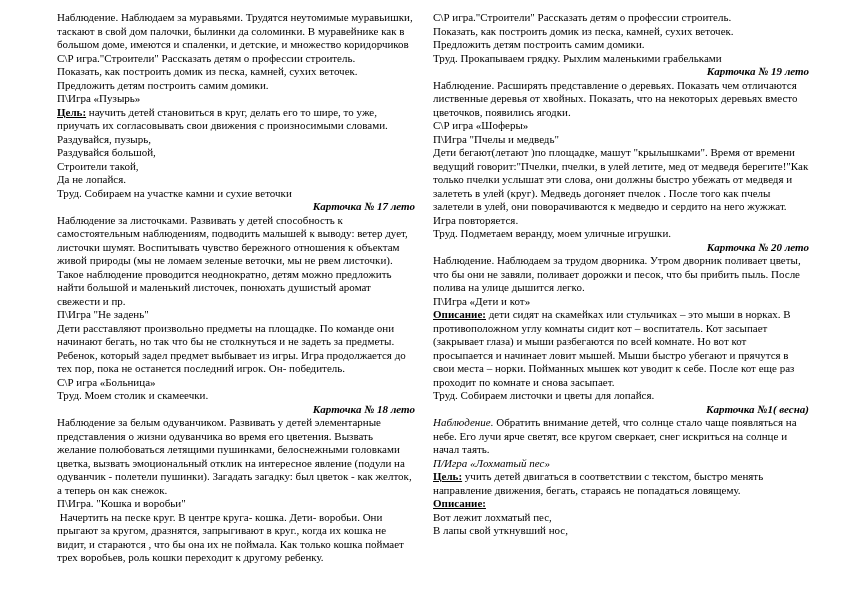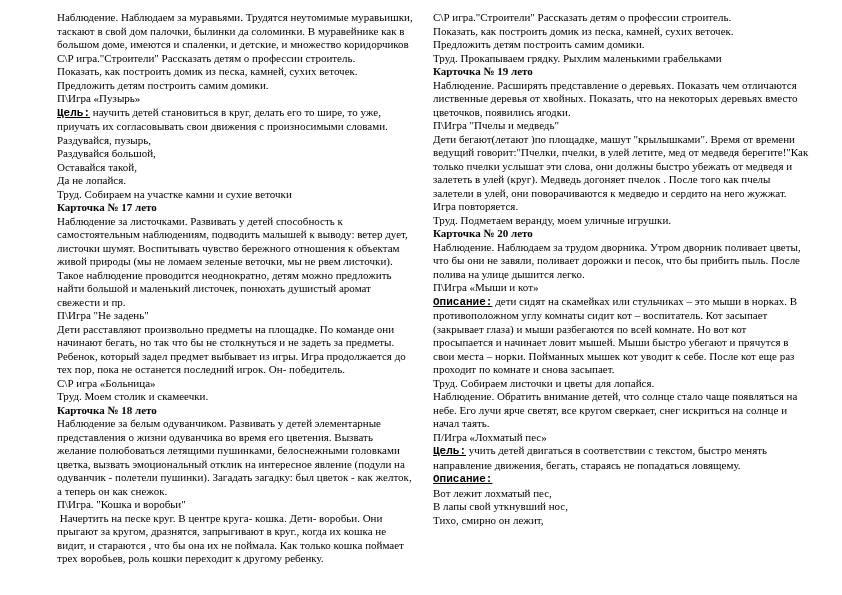--- a/index.html
+++ b/index.html
@@ -27,69 +27,71 @@
   .col-left  { left: 57px;  width: 358px; }
   .col-right { left: 433px; width: 376px; }
   .para {
     margin: 0;
     padding: 0;
     white-space: pre-wrap;
     text-align: left;
   }
   .heading {
     font-weight: bold;
-    text-align: left;
+    text-align: right;
+    font-style: italic;
   }
-  .b { font-weight: bold; font-family: Liberation Mono, monospace; }
+  .b { font-weight: bold; }
   .u { text-decoration: underline; }
-  .i { }
+  .i { font-style: italic; }
 </style>
 </head>
 <body>
 
 <div class="page">
   <div class="col col-left">
       <p class="para"><span>Наблюдение. Наблюдаем за муравьями. Трудятся неутомимые муравьишки, таскают в свой дом палочки, былинки да соломинки. В муравейнике как в большом доме, имеются и спаленки, и детские, и множество коридорчиков</span></p>
       <p class="para"><span>С\Р игра."Строители" Рассказать детям о профессии строитель.</span></p>
       <p class="para"><span>Показать, как построить домик из песка, камней, сухих веточек.</span></p>
       <p class="para"><span>Предложить детям построить самим домики.</span></p>
       <p class="para"><span>П\Игра «Пузырь»</span></p>
       <p class="para"><span class="b u">Цель:</span><span> научить детей становиться в круг, делать его то шире, то уже, приучать их согласовывать свои движения с произносимыми словами.</span></p>
       <p class="para"><span>Раздувайся, пузырь,</span></p>
       <p class="para"><span>Раздувайся большой,</span></p>
-      <p class="para"><span>Оставайся такой,</span></p>
+      <p class="para"><span>Строители такой,</span></p>
       <p class="para"><span>Да не лопайся.</span></p>
       <p class="para"><span>Труд. Собираем на участке камни и сухие веточки</span></p>
       <p class="para heading"><span>Карточка № 17 лето</span></p>
       <p class="para"><span>Наблюдение за листочками. Развивать у детей способность к самостоятельным наблюдениям, подводить малышей к выводу: ветер дует, листочки шумят. Воспитывать чувство бережного отношения к объектам живой природы (мы не ломаем зеленые веточки, мы не рвем листочки). Такое наблюдение проводится неоднократно, детям можно предложить найти большой и маленький листочек, понюхать душистый аромат свежести и пр.</span></p>
       <p class="para"><span>П\Игра "Не задень"</span></p>
       <p class="para"><span>Дети расставляют произвольно предметы на площадке. По команде они начинают бегать, но так что бы не столкнуться и не задеть за предметы. Ребенок, который задел предмет выбывает из игры. Игра продолжается до тех пор, пока не останется последний игрок. Он- победитель.</span></p>
       <p class="para"><span>С\Р игра «Больница»</span></p>
       <p class="para"><span>Труд. Моем столик и скамеечки.</span></p>
       <p class="para heading"><span>Карточка № 18 лето</span></p>
       <p class="para"><span>Наблюдение за белым одуванчиком. Развивать у детей элементарные представления о жизни одуванчика во время его цветения. Вызвать желание полюбоваться летящими пушинками, белоснежными головками цветка, вызвать эмоциональный отклик на интересное явление (подули на одуванчик - полетели пушинки). Загадать загадку: был цветок - как желток, а теперь он как снежок.</span></p>
       <p class="para"><span>П\Игра. "Кошка и воробьи"</span></p>
       <p class="para"><span> Начертить на песке круг. В центре круга- кошка. Дети- воробьи. Они прыгают за кругом, дразнятся, запрыгивают в круг., когда их кошка не видит, и стараются , что бы она их не поймала. Как только кошка поймает трех воробьев, роль кошки переходит к другому ребенку.</span></p>
     </div>
   <div class="col col-right">
       <p class="para"><span>С\Р игра."Строители" Рассказать детям о профессии строитель.</span></p>
       <p class="para"><span>Показать, как построить домик из песка, камней, сухих веточек.</span></p>
       <p class="para"><span>Предложить детям построить самим домики.</span></p>
       <p class="para"><span>Труд. Прокапываем грядку. Рыхлим маленькими грабельками</span></p>
       <p class="para heading"><span>Карточка № 19 лето</span></p>
       <p class="para"><span>Наблюдение. Расширять представление о деревьях. Показать чем отличаются лиственные деревья от хвойных. Показать, что на некоторых деревьях вместо цветочков, появились ягодки.</span></p>
+      <p class="para"><span>С\Р игра «Шоферы»</span></p>
       <p class="para"><span>П\Игра "Пчелы и медведь"</span></p>
       <p class="para"><span>Дети бегают(летают )по площадке, машут "крылышками". Время от времени ведущий говорит:"Пчелки, пчелки, в улей летите, мед от медведя берегите!"Как только пчелки услышат эти слова, они должны быстро убежать от медведя и залететь в улей (круг). Медведь догоняет пчелок . После того как пчелы залетели в улей, они поворачиваются к медведю и сердито на него жужжат. Игра повторяется.</span></p>
       <p class="para"><span>Труд. Подметаем веранду, моем уличные игрушки.</span></p>
       <p class="para heading"><span>Карточка № 20 лето</span></p>
       <p class="para"><span>Наблюдение. Наблюдаем за трудом дворника. Утром дворник поливает цветы, что бы они не завяли, поливает дорожки и песок, что бы прибить пыль. После полива на улице дышится легко.</span></p>
-      <p class="para"><span>П\Игра «Мыши и кот»</span></p>
+      <p class="para"><span>П\Игра «Дети и кот»</span></p>
       <p class="para"><span class="b u">Описание:</span><span> дети сидят на скамейках или стульчиках – это мыши в норках. В противоположном углу комнаты сидит кот – воспитатель. Кот засыпает (закрывает глаза) и мыши разбегаются по всей комнате. Но вот кот просыпается и начинает ловит мышей. Мыши быстро убегают и прячутся в свои места – норки. Пойманных мышек кот уводит к себе. После кот еще раз проходит по комнате и снова засыпает.</span></p>
       <p class="para"><span>Труд. Собираем листочки и цветы для лопайся.</span></p>
+      <p class="para heading"><span>Карточка №1( весна)</span></p>
       <p class="para"><span class="i">Наблюдение.</span><span> Обратить внимание детей, что солнце стало чаще появляться на небе. Его лучи ярче светят, все кругом сверкает, снег искриться на солнце и начал таять.</span></p>
       <p class="para"><span class="i">П/Игра «Лохматый пес»</span></p>
       <p class="para"><span class="b u">Цель:</span><span> учить детей двигаться в соответствии с текстом, быстро менять направление движения, бегать, стараясь не попадаться ловящему.</span></p>
       <p class="para"><span class="b u">Описание:</span></p>
       <p class="para"><span>Вот лежит лохматый пес,</span></p>
       <p class="para"><span>В лапы свой уткнувший нос,</span></p>
-      <p class="para"><span>Тихо, смирно он лежит,</span></p>
     </div>
 </div>
 
 </body></html>

